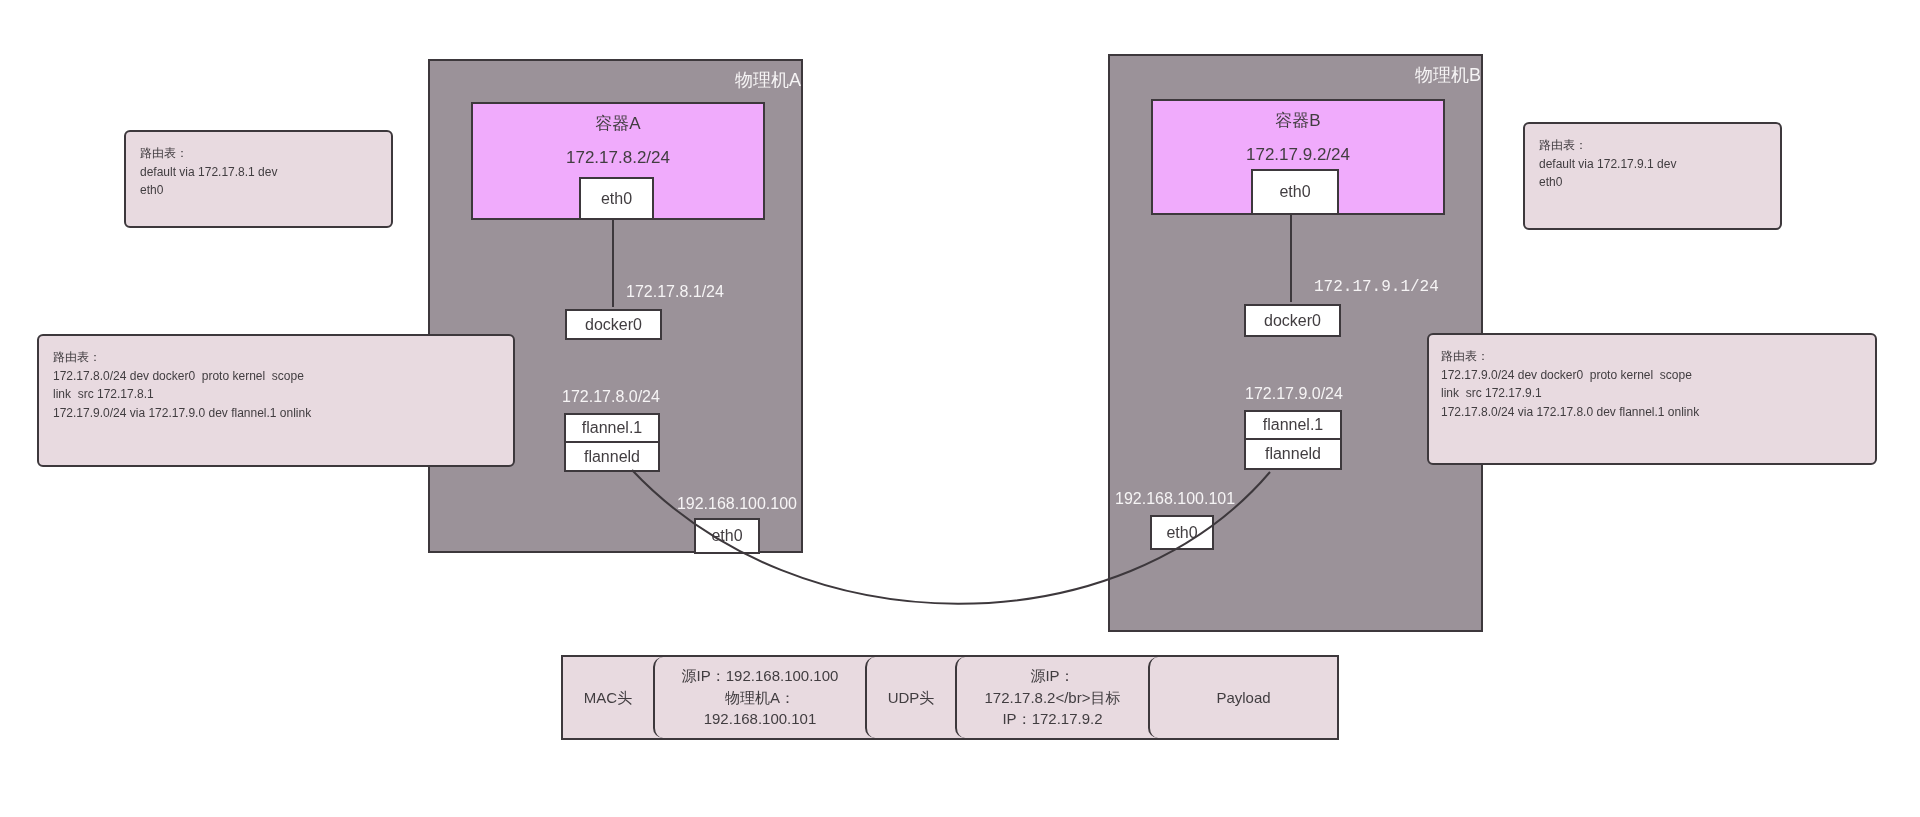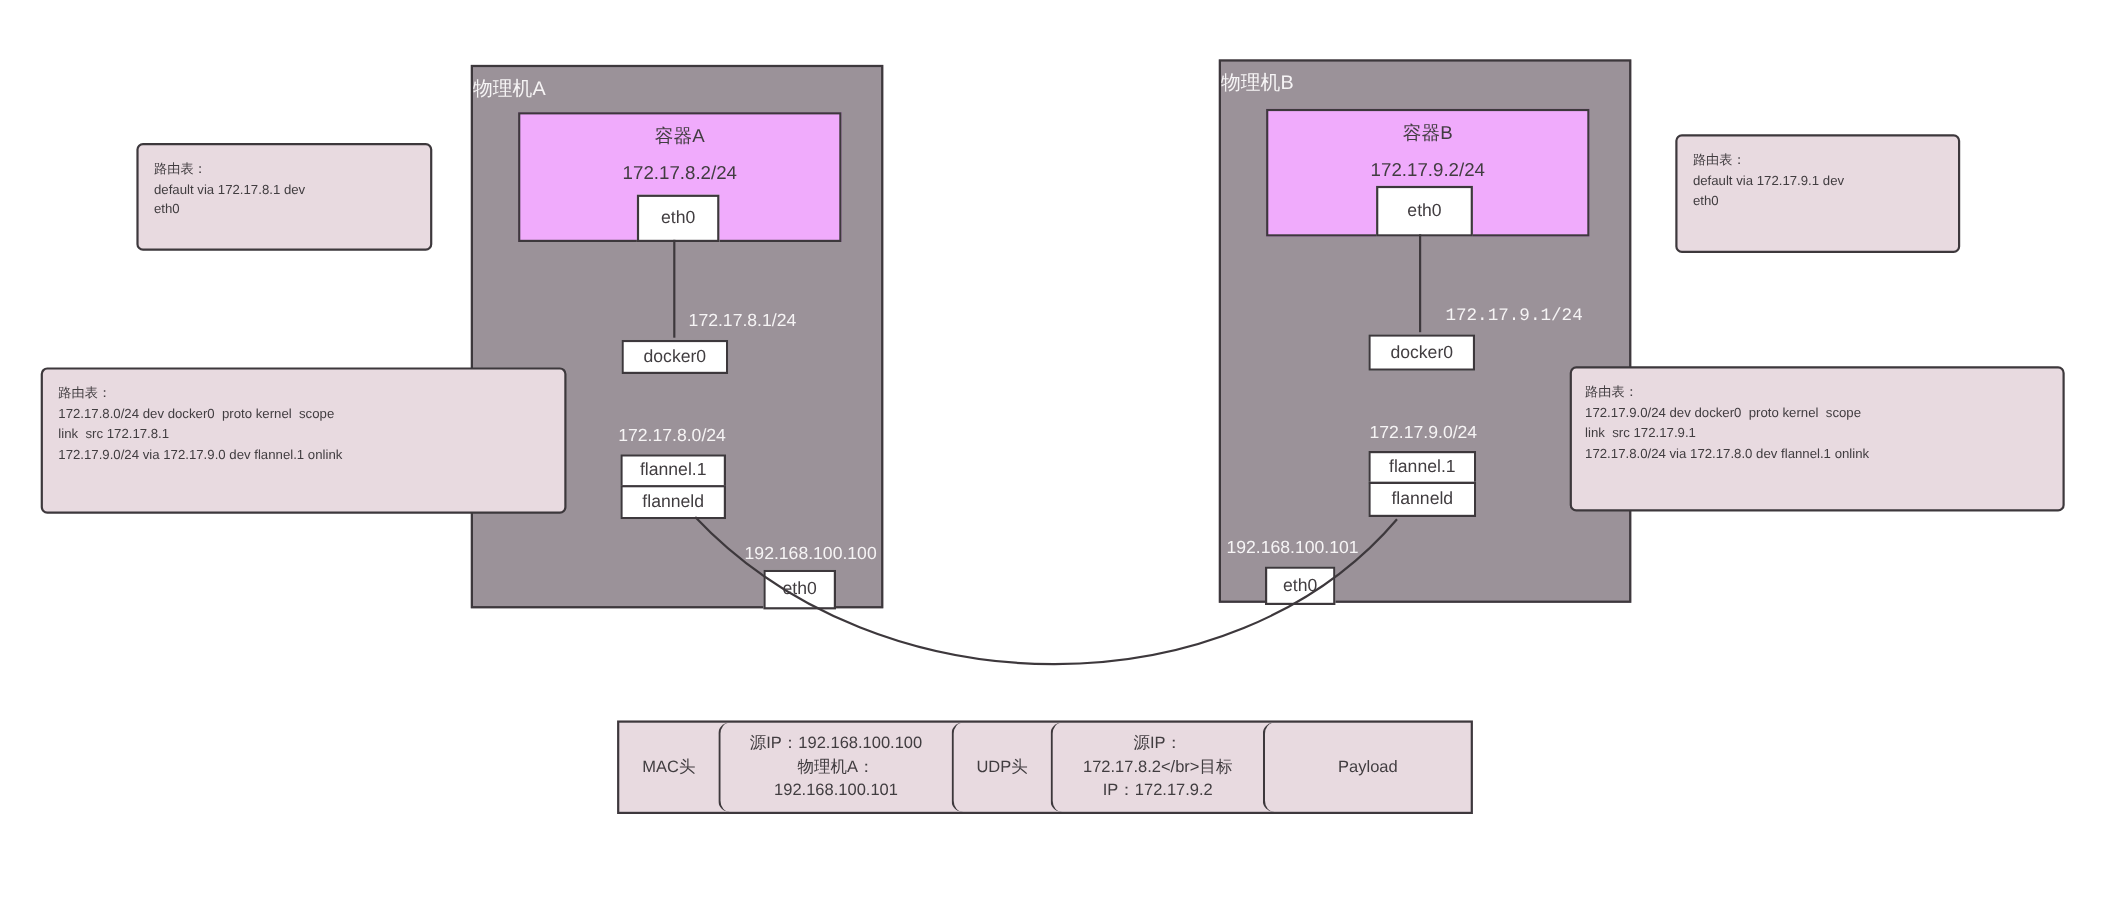--- a/index.html
+++ b/index.html
@@ -19,21 +19,21 @@
   #stage{position:relative;width:1920px;height:817px;overflow:hidden;background:var(--page-bg);}
 
   .machine{
     position:absolute;
     background:var(--machine-bg);
     border:2px solid var(--border);
     z-index:1;
   }
   .machine-title{
     position:absolute;left:0;right:0;top:7px;
-    text-align:left;
+    text-align:right;
     color:var(--white-text);
     font-size:18px;
   }
   .container-box{
     position:absolute;
     background:#f0abfc;
     border:2px solid var(--border);
     text-decoration:underline;
   }
   .container-title{
@@ -109,21 +109,21 @@
     <div class="iface" style="left:135px;top:248px;width:97px;height:31px;">docker0</div>
 
     <div class="gray-label" style="left:132px;top:327px;">172.17.8.0/24</div>
     <div class="iface" style="left:134px;top:352px;width:96px;height:30px;">flannel.1</div>
     <div class="iface" style="left:134px;top:380px;width:96px;height:31px;">flanneld</div>
 
     <div class="gray-label" style="right:4px;top:434px;">192.168.100.100</div>
     <div class="iface" style="left:264px;top:457px;width:66px;height:36px;">eth0</div>
   </div>
 
-  <div class="machine" style="left:1108px;top:54px;width:375px;height:494px;">
+  <div class="machine" style="left:1108px;top:54px;width:375px;height:578px;">
     <div class="machine-title">物理机B</div>
 
     <div class="container-box" style="left:41px;top:43px;width:294px;height:116px;">
       <div class="container-title">容器B</div>
       <div class="container-ip">172.17.9.2/24</div>
       <div class="iface" style="left:98px;top:68px;width:88px;height:46px;">eth0</div>
     </div>
 
     <div class="gray-label" style="left:204px;top:222px;font-family:Liberation Mono, monospace;">172.17.9.1/24</div>
     <div class="iface" style="left:134px;top:248px;width:97px;height:33px;">docker0</div>

